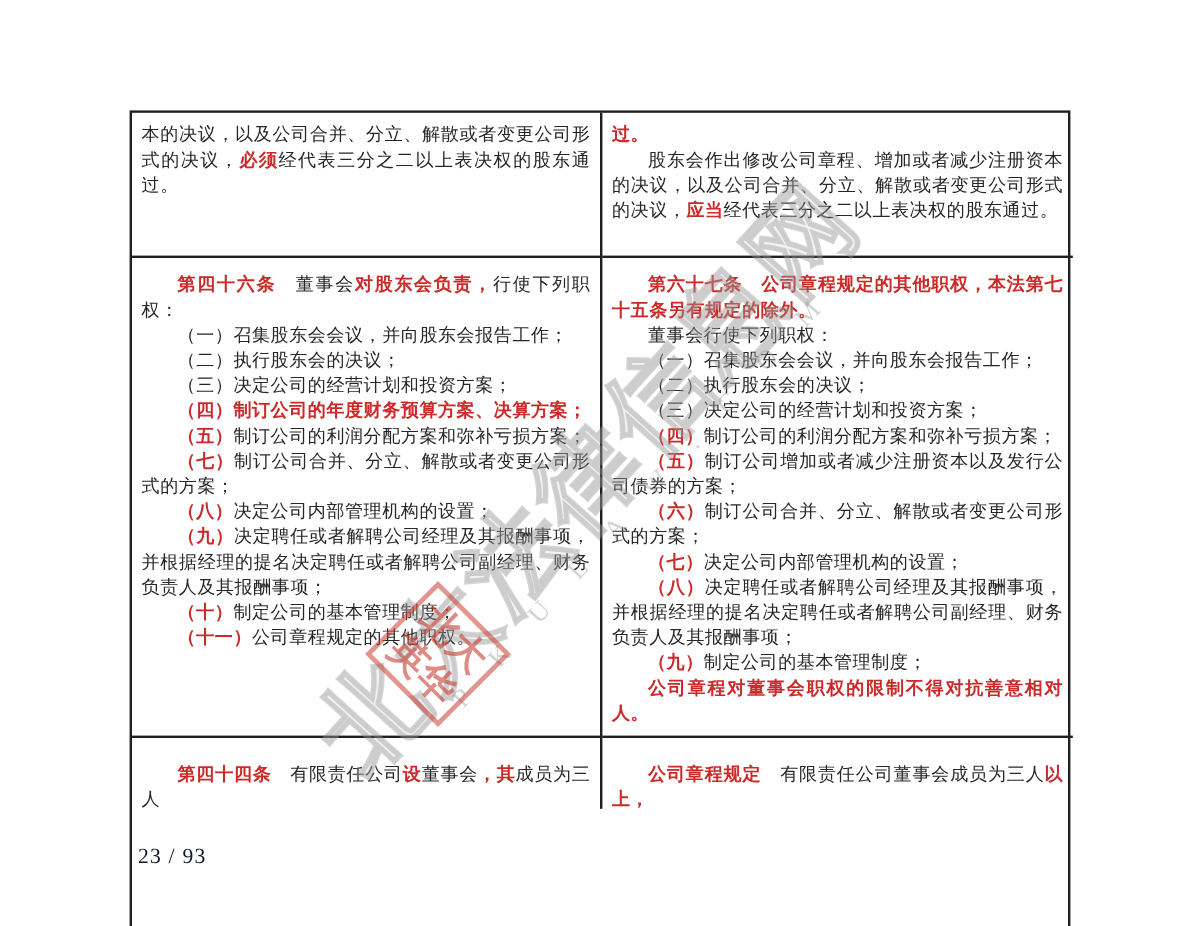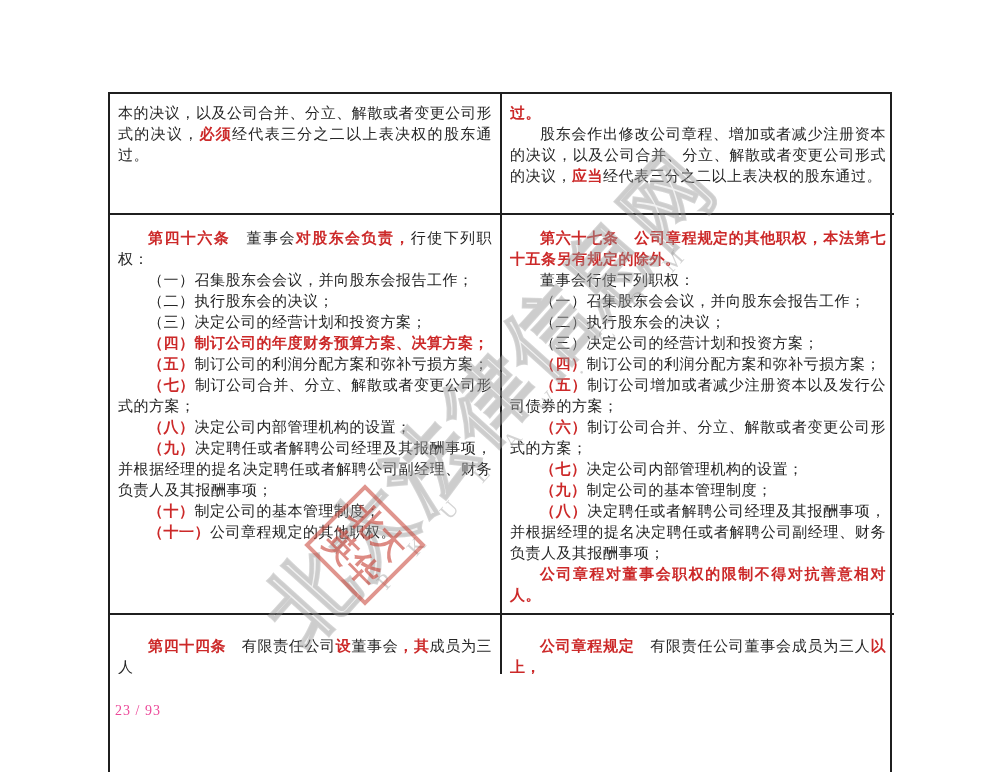--- a/index.html
+++ b/index.html
@@ -47,21 +47,21 @@
     position:absolute;left:322px;top:502px;width:86px;height:86px;
     border:4px solid rgba(198,62,50,0.55);transform:rotate(45deg);
     display:flex;align-items:center;justify-content:center;box-sizing:border-box;
   }
   .wm-seal-chars{
     width:2em;font-size:32px;line-height:1.15;font-weight:700;text-align:center;
     color:rgba(198,62,50,0.60);word-break:break-all;
   }
   
   .page-footer{
-    position:absolute;left:115px;top:703px;font-size:14px;color:#ec4899;letter-spacing:1px;
+    position:absolute;left:115px;top:703px;font-size:18px;color:#0f172a;letter-spacing:1px;
   }
 </style>
 </head>
 <body>
 
 <div class="watermark">
   <div class="wm-cn">北大法律信息网</div>
   <div class="wm-latin">P K U L A W . C O M</div>
   <div class="wm-seal">
     <div class="wm-seal-chars">北大英华</div>
@@ -93,22 +93,22 @@
   <div class="cell row2 last-col">
       <p class="para indent"><span class="red">第六十七条　公司章程规定的其他职权，本法第七十五条另有规定的除外。</span></p>
       <p class="para indent"><span>董事会行使下列职权：</span></p>
       <p class="para indent"><span>（一）召集股东会会议，并向股东会报告工作；</span></p>
       <p class="para indent"><span>（二）执行股东会的决议；</span></p>
       <p class="para indent"><span>（三）决定公司的经营计划和投资方案；</span></p>
       <p class="para indent"><span class="red">（四）</span><span>制订公司的利润分配方案和弥补亏损方案；</span></p>
       <p class="para indent"><span class="red">（五）</span><span>制订公司增加或者减少注册资本以及发行公司债券的方案；</span></p>
       <p class="para indent"><span class="red">（六）</span><span>制订公司合并、分立、解散或者变更公司形式的方案；</span></p>
       <p class="para indent"><span class="red">（七）</span><span>决定公司内部管理机构的设置；</span></p>
+      <p class="para indent"><span class="red">（八）</span><span>决定聘任或者解聘公司经理及其报酬事项，并根据经理的提名决定聘任或者解聘公司副经理、财务负责人及其报酬事项；</span></p>
       <p class="para indent"><span class="red">（九）</span><span>制定公司的基本管理制度；</span></p>
-      <p class="para indent"><span class="red">（八）</span><span>决定聘任或者解聘公司经理及其报酬事项，并根据经理的提名决定聘任或者解聘公司副经理、财务负责人及其报酬事项；</span></p>
       <p class="para indent"><span class="red">公司章程对董事会职权的限制不得对抗善意相对人。</span></p>
     </div>
 
   <div class="cell row3 last-row">
       <p class="para indent"><span class="red">第四十四条</span><span>　有限责任公司</span><span class="red">设</span><span>董事会</span><span class="red">，其</span><span>成员为三人</span></p>
     </div>
   <div class="cell row3 last-row last-col">
       <p class="para indent"><span class="red">公司章程规定</span><span>　有限责任公司董事会成员为三人</span><span class="red">以上，</span></p>
     </div>
 </div>

